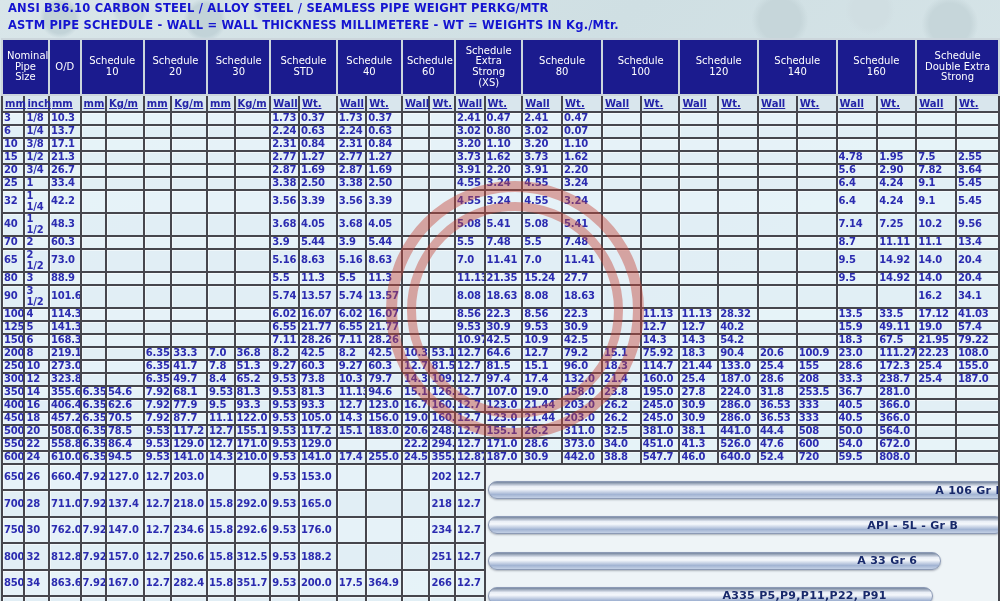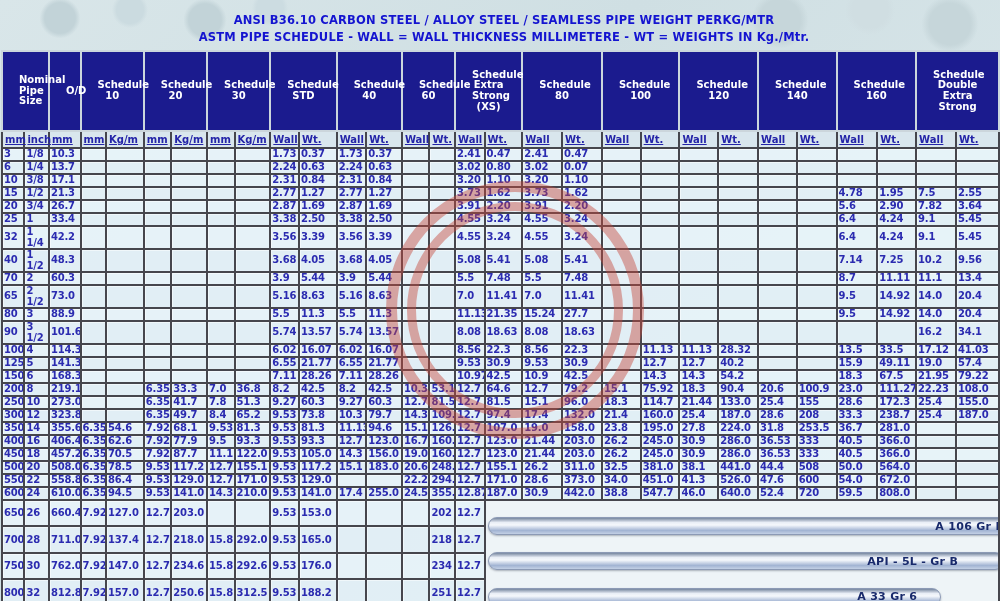--- a/index.html
+++ b/index.html
@@ -9,26 +9,26 @@
     background:
       radial-gradient(circle 34px at 60px 18px, #c2d3d8 0 45%, transparent 60%),
       radial-gradient(circle 30px at 130px 10px, #cbdbe0 0 45%, transparent 60%),
       radial-gradient(circle 36px at 205px 20px, #c2d3d8 0 45%, transparent 60%),
       radial-gradient(circle 30px at 270px 8px,  #ccdce1 0 45%, transparent 60%),
       radial-gradient(circle 46px at 780px 20px, #c6d6da 0 45%, transparent 62%),
       radial-gradient(circle 40px at 870px 10px, #d0dee2 0 45%, transparent 62%),
       radial-gradient(circle 46px at 950px 24px, #c6d6da 0 45%, transparent 62%),
       linear-gradient(135deg,#d9e6e9 0%,#cfdfe3 40%,#dde9ec 100%);
   }
-  .titles{height:38px;padding-top:12px;text-align:center;margin-left:8px;}
+  .titles{height:38px;padding-top:0;margin-left:8px;}
   .t-line{color:#1414d0;font-weight:bold;font-size:11.5px;line-height:1.45;letter-spacing:.2px;}
   table{border-collapse:collapse;table-layout:fixed;width:999px;margin-left:1px;}
   th.g{
-    background:#1b1b8e;color:#ffffff;font-size:10px;font-weight:bold;line-height:1.07;
-    white-space:pre-line;text-align:center;vertical-align:middle;height:46px;padding:16px;
+    background:#1b1b8e;color:#ffffff;font-size:10px;font-weight:normal;line-height:1.07;
+    white-space:pre-line;text-align:center;vertical-align:middle;height:46px;padding:4px;
     border:2px solid #ccd6dc;
   }
   th.s{
     background:#d9e6ed;color:#2424a8;font-size:10px;font-weight:bold;text-align:left;
     padding:1px 2px;border:2px solid #46464d;height:13px;text-decoration:underline;
   }
   td{
     background:rgba(232,244,249,.9);color:#2b2bb0;font-size:10px;font-weight:bold;
     border:2px solid #46464d;padding:0 1px;line-height:1.02;vertical-align:middle;
     white-space:pre-line;overflow:hidden;letter-spacing:-0.2px;

